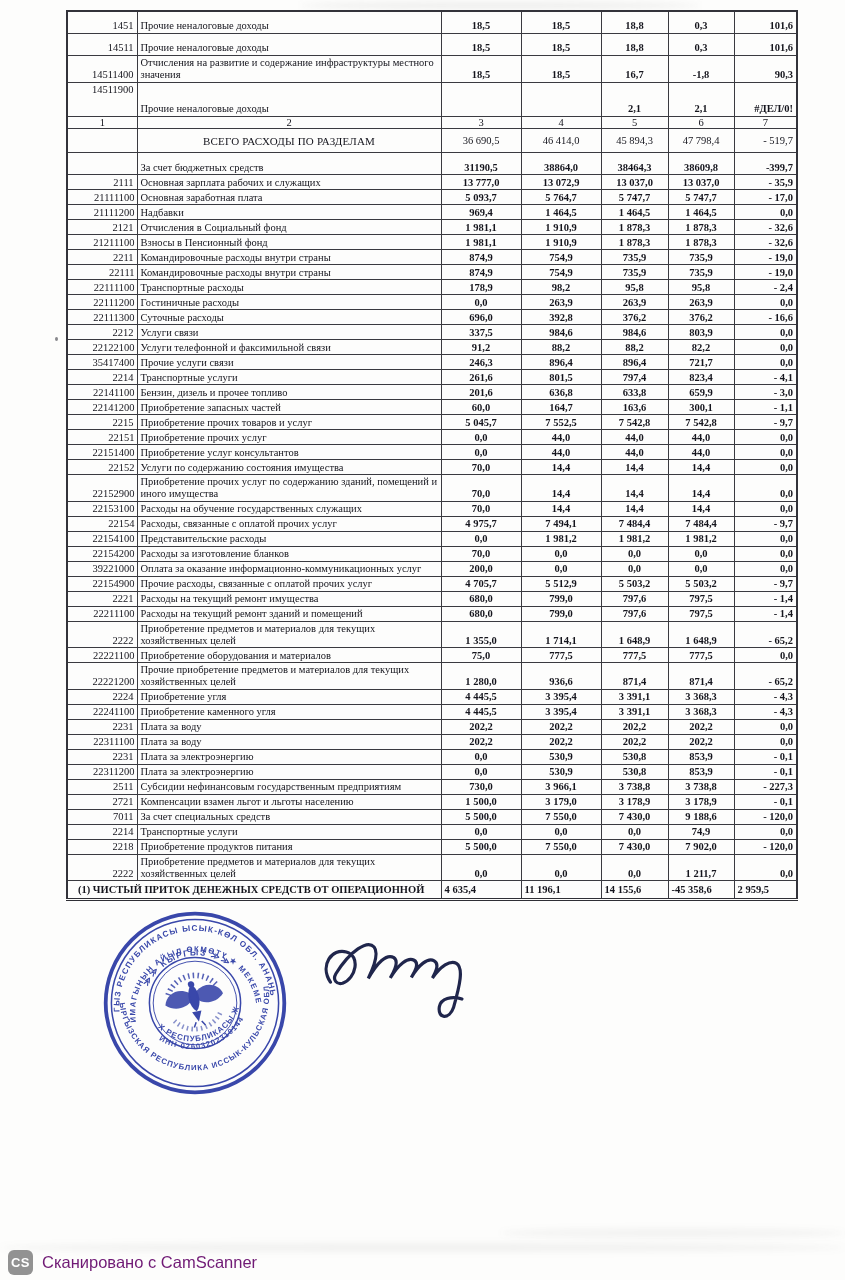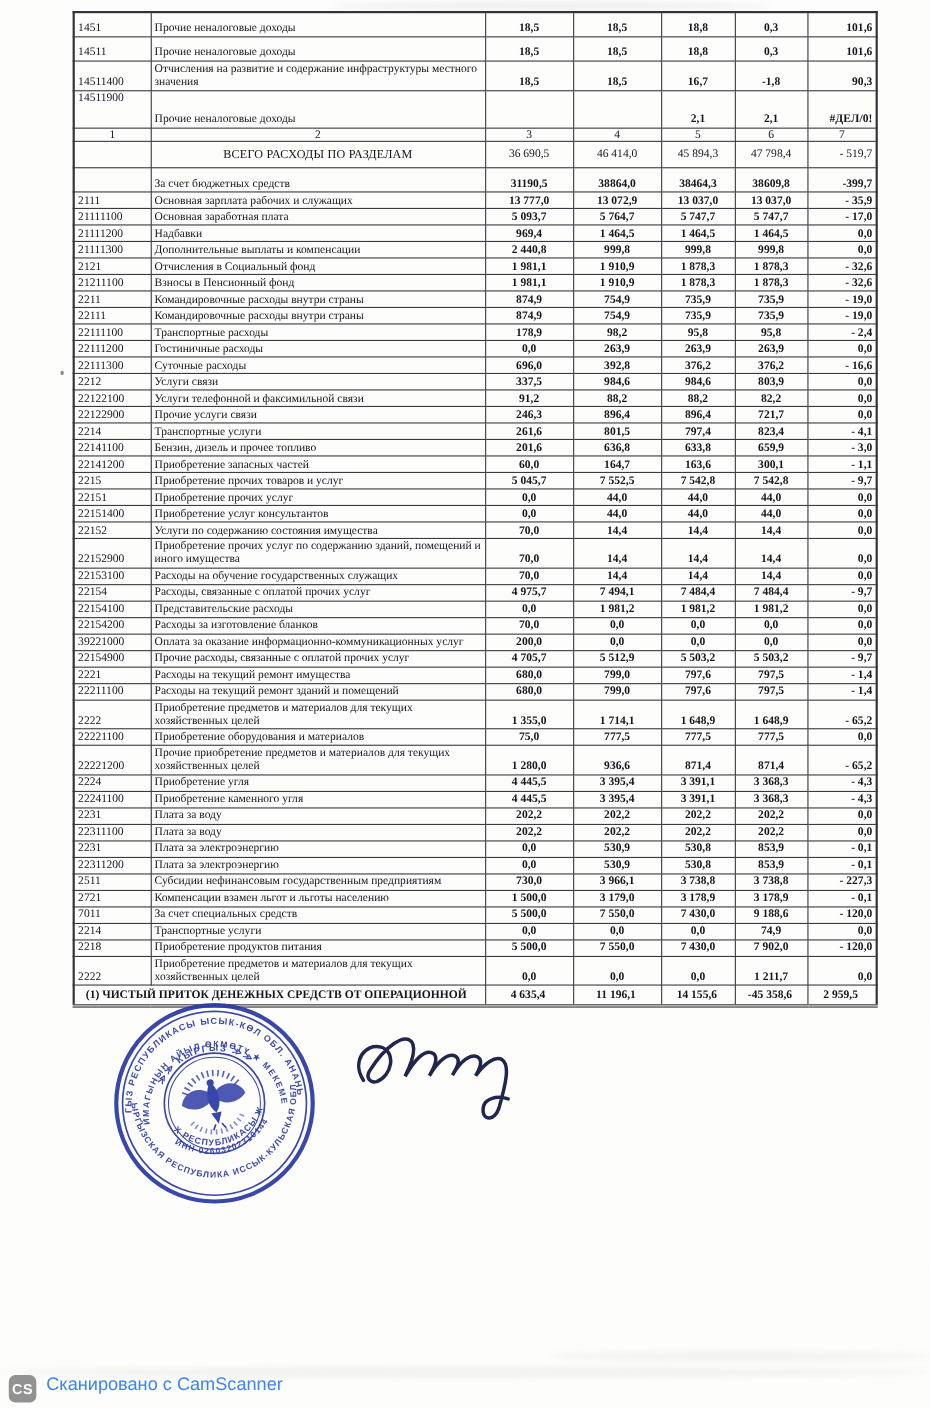--- a/index.html
+++ b/index.html
@@ -12,52 +12,52 @@
   .s2{left:0px;top:1243px;width:845px;height:9px;background:rgba(90,90,90,.07);}
   .s3{left:500px;top:1228px;width:345px;height:10px;background:rgba(90,90,90,.06);}
   .dot{position:absolute;left:55px;top:337px;width:3px;height:4px;background:rgba(20,20,30,.5);border-radius:50%;}
 
   
   table.budget{position:absolute;left:66px;top:10px;border-collapse:collapse;table-layout:fixed;
                width:730px;}
   table.budget td{border:1px solid #3a3a40;padding:1px 3px;vertical-align:bottom;
                   font-size:10.5px;line-height:1.12;height:12px;overflow:hidden;}
   table.budget{border:2px solid #33333a;}
-  .c-code{text-align:left;padding-left:2px;}
+  .c-code{text-align:right;padding-left:2px;}
   .c-code.sub{padding-right:2px;}
   .c-label{padding-left:3px;}
   .c-val{text-align:center;font-weight:bold;font-size:10.5px;}
   .v7{text-align:right;padding-right:8px;}
   tr.pre td{height:19px;}
   tr.codetop td{height:31px;}
   tr.codetop .c-code{vertical-align:top;}
   tr.colhdr td{height:11px;text-align:center;vertical-align:middle;padding:0;}
   tr.colhdr .c-val{font-weight:normal;}
   tr.grand td{height:21px;vertical-align:middle;font-weight:normal;}
   tr.grand .c-label{text-align:center;font-size:11px;letter-spacing:.2px;}
   tr.bold .c-code,tr.bold .c-label{font-weight:normal;}
   tr.net td{height:15px;font-weight:bold;border-bottom:3px double #2f2f35;vertical-align:middle;}
-  tr.net .c-val{text-align:center;padding-right:5px;}
+  tr.net .c-val{text-align:left;padding-right:5px;}
   tr.net .lbl-span{text-align:left;padding-left:10px;font-size:10.5px;}
 
   
   .stamp{position:absolute;left:100px;top:908px;width:190px;height:190px;opacity:.93;}
   .stamp svg{width:100%;height:100%;}
   .stamp text{font-family:"Liberation Sans",sans-serif;font-weight:bold;}
 
   
   .signature{position:absolute;left:318px;top:918px;width:200px;height:110px;transform:rotate(-4deg);}
 
   
-  .footer{position:absolute;left:8px;top:1250px;display:flex;align-items:flex-start;gap:9px;
+  .footer{position:absolute;left:8px;top:1250px;display:flex;align-items:center;gap:9px;
           font-family:"Liberation Sans",sans-serif;}
   .cs-icon{width:25px;height:25px;border-radius:6px;background:#929292;color:#ffffff;
            display:flex;align-items:center;justify-content:center;
            font-size:13px;font-weight:bold;letter-spacing:.5px;}
-  .cs-text{color:#3b82f6;font-size:16.5px;}
+  .cs-text{color:#701a75;font-size:16.5px;}
 </style>
 </head>
 <body>
 
 <div class="page">
 
   <div class="streak s1"></div>
   <div class="streak s2"></div>
   <div class="streak s3"></div>
   <div class="dot"></div>
@@ -157,29 +157,20 @@
         <tr>
           <td class="c-code sub">21111200</td>
           <td class="c-label">Надбавки</td>
           <td class="c-val v3">969,4</td>
           <td class="c-val v4">1 464,5</td>
           <td class="c-val v5">1 464,5</td>
           <td class="c-val v6">1 464,5</td>
           <td class="c-val v7">0,0</td>
         </tr>
         <tr>
-          <td class="c-code sub">21111300</td>
-          <td class="c-label">Дополнительные  выплаты и компенсации</td>
-          <td class="c-val v3">2 440,8</td>
-          <td class="c-val v4">999,8</td>
-          <td class="c-val v5">999,8</td>
-          <td class="c-val v6">999,8</td>
-          <td class="c-val v7">0,0</td>
-        </tr>
-        <tr>
           <td class="c-code">2121</td>
           <td class="c-label">Отчисления в Социальный фонд</td>
           <td class="c-val v3">1 981,1</td>
           <td class="c-val v4">1 910,9</td>
           <td class="c-val v5">1 878,3</td>
           <td class="c-val v6">1 878,3</td>
           <td class="c-val v7">- 32,6</td>
         </tr>
         <tr>
           <td class="c-code sub">21211100</td>
@@ -247,21 +238,21 @@
         <tr>
           <td class="c-code sub">22122100</td>
           <td class="c-label">Услуги телефонной и факсимильной связи</td>
           <td class="c-val v3">91,2</td>
           <td class="c-val v4">88,2</td>
           <td class="c-val v5">88,2</td>
           <td class="c-val v6">82,2</td>
           <td class="c-val v7">0,0</td>
         </tr>
         <tr>
-          <td class="c-code sub">22122900</td>
+          <td class="c-code sub">35417400</td>
           <td class="c-label">Прочие услуги связи</td>
           <td class="c-val v3">246,3</td>
           <td class="c-val v4">896,4</td>
           <td class="c-val v5">896,4</td>
           <td class="c-val v6">721,7</td>
           <td class="c-val v7">0,0</td>
         </tr>
         <tr>
           <td class="c-code">2214</td>
           <td class="c-label">Транспортные услуги</td>

